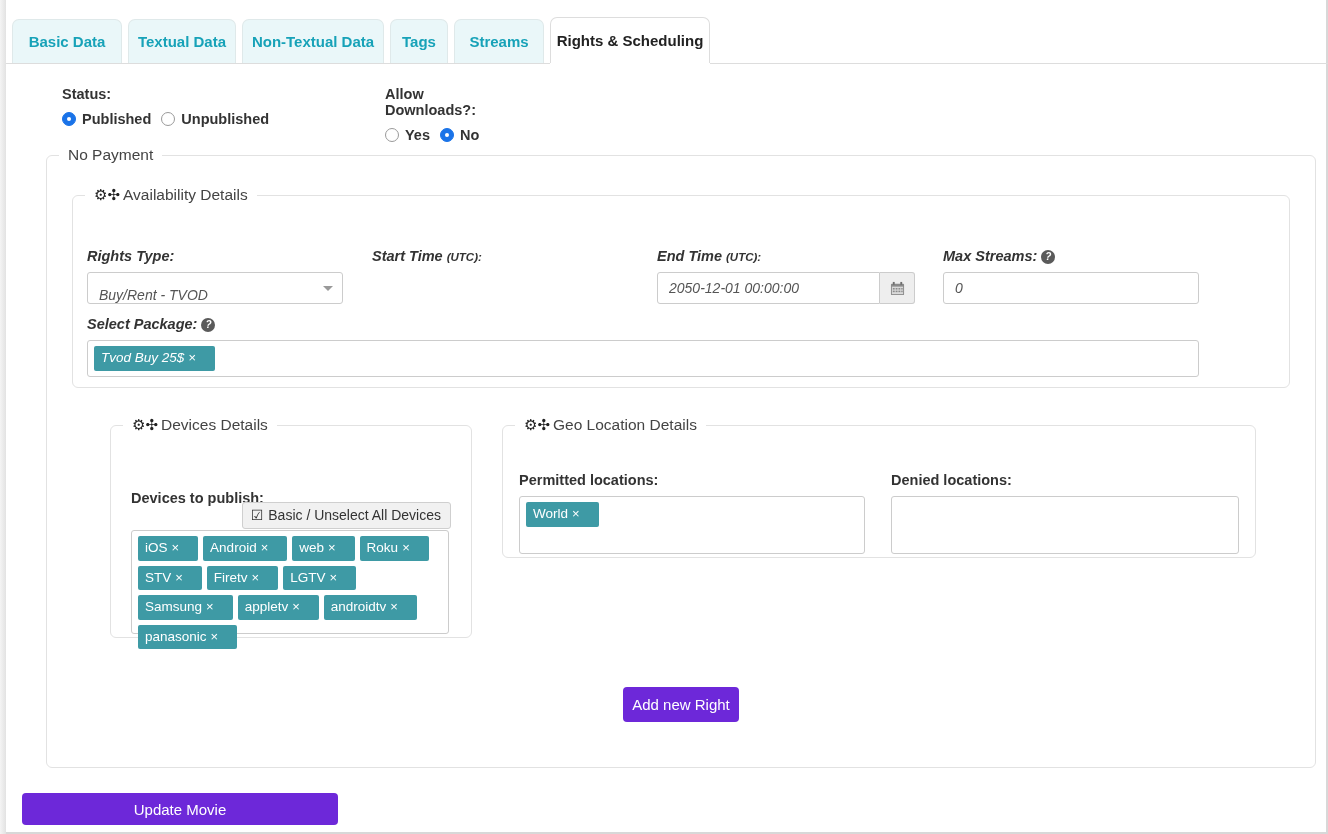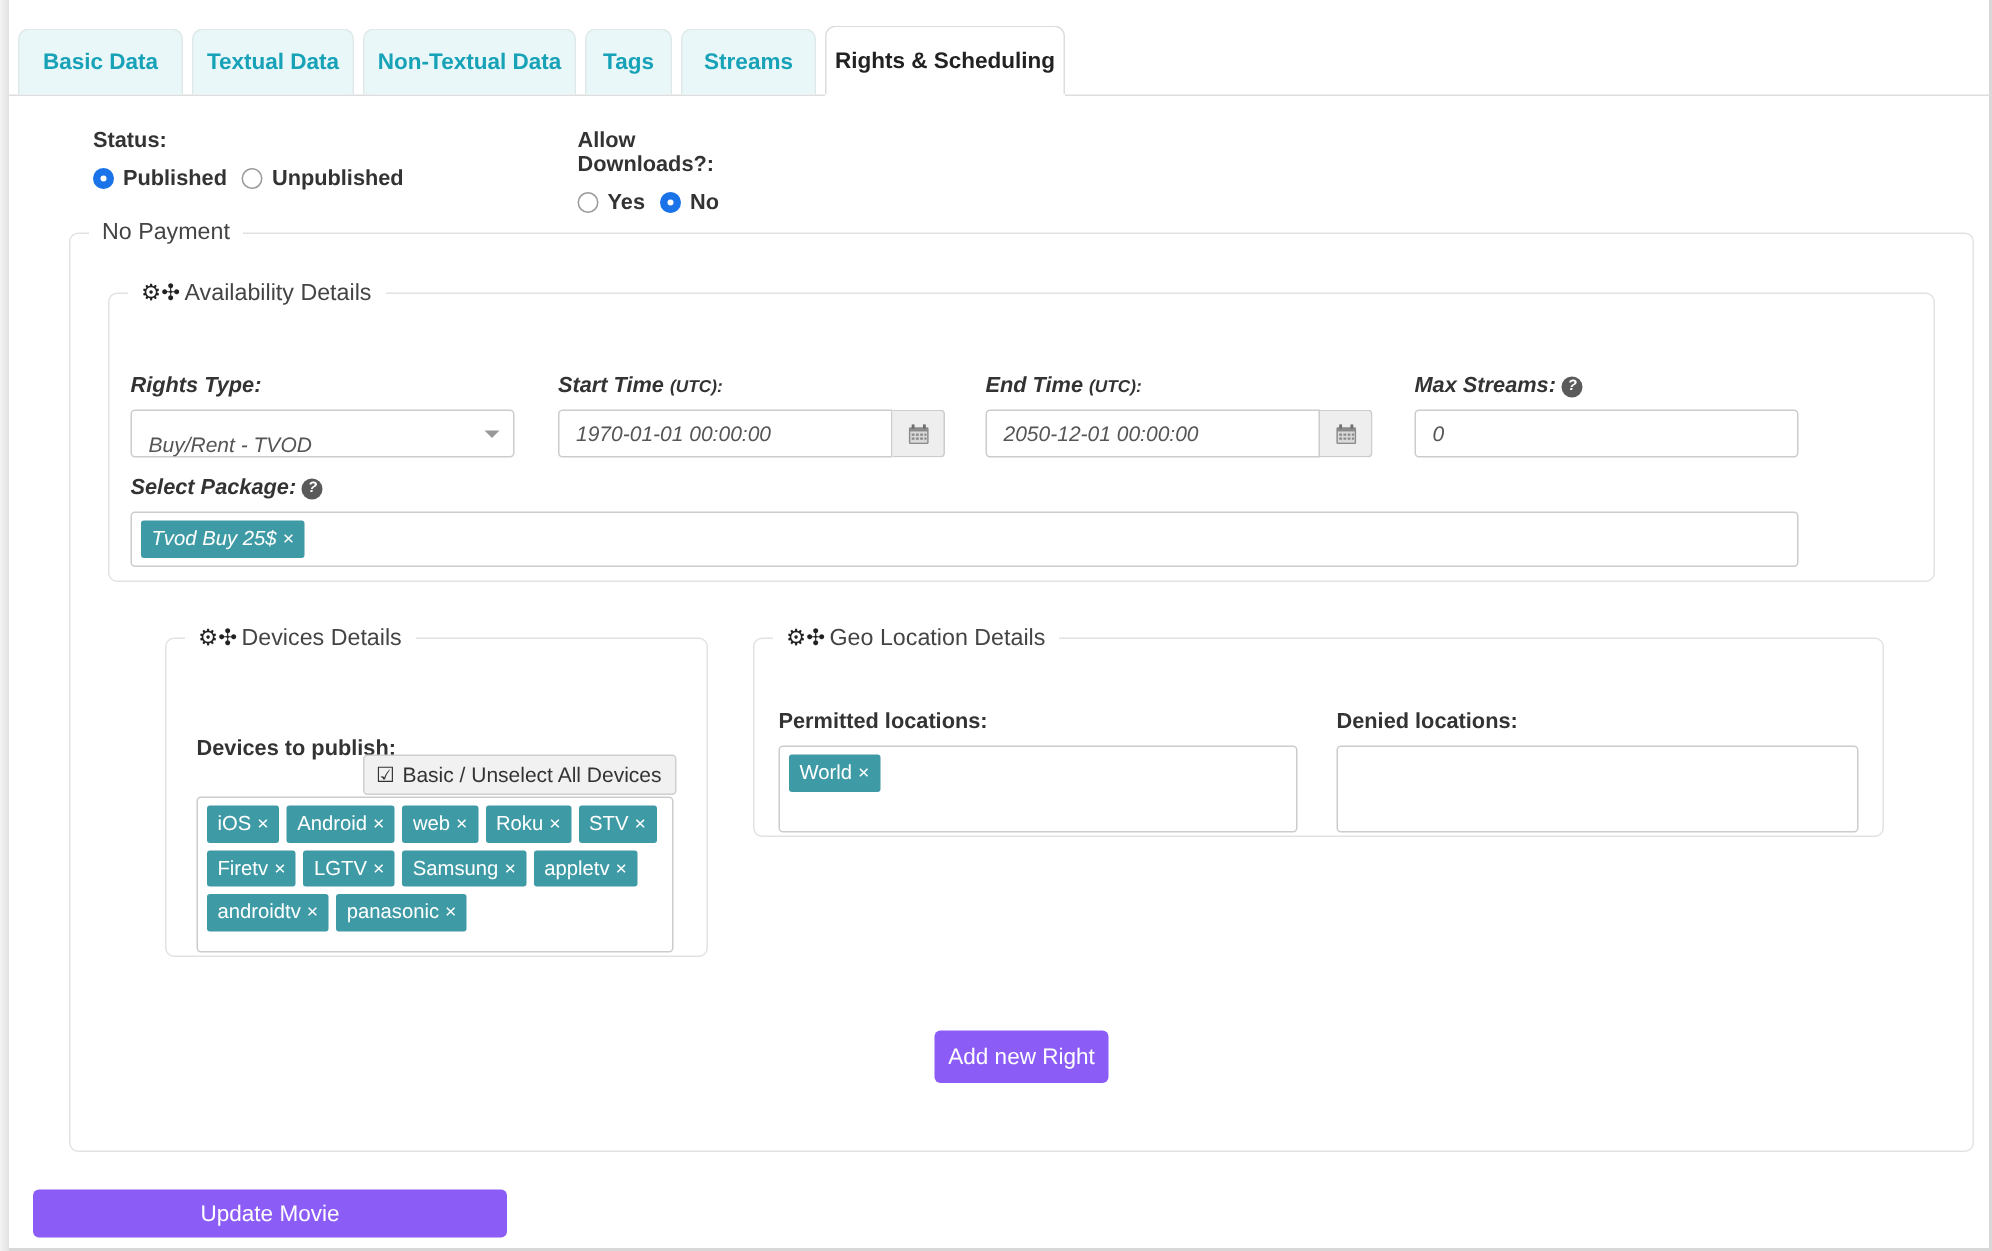--- a/index.html
+++ b/index.html
@@ -135,21 +135,21 @@
 
   
   .tagbox {
     border: 1px solid #cccccc; border-radius: 3px; background: #ffffff;
     padding: 5px 6px;
     display: flex; flex-wrap: wrap; align-content: flex-start; gap: 5px;
   }
   .tag {
     background: #3e9aa5; color: #ffffff;
     font-size: 13.5px; line-height: 1;
-    padding: 5px 7px 6px 7px; border-radius: 2px;
+    padding: 5px 19px 6px 7px; border-radius: 2px;
     display: inline-flex; align-items: center; gap: 4px;
     white-space: nowrap; cursor: default;
   }
   .tag .x { font-size: 13px; cursor: pointer; }
 
   
   .dev-label { position: absolute; left: 20px; top: 56px; }
   .selall {
     position: absolute; right: 20px; top: 68px;
     border: 1px solid #cfcfcf; border-radius: 3px;
@@ -161,21 +161,21 @@
   .dev-tagbox {
     position: absolute; left: 20px; top: 96px; width: 318px; height: 104px;
   }
 
   
   .geo-col { position: absolute; top: 38px; }
   .geo-box { height: 58px; }
 
   
   .btn-teal {
-    background: #8b5cf6; color: #ffffff; border: none; border-radius: 4px;
+    background: #6d28d9; color: #ffffff; border: none; border-radius: 4px;
     font-size: 15px; font-family: "Liberation Sans", sans-serif;
     cursor: pointer;
   }
   #add-right {
     position: absolute; left: 617px; top: 687px;
     width: 116px; height: 35px;
   }
   #update-movie {
     position: absolute; left: 16px; top: 793px;
     width: 316px; height: 32px;
@@ -248,41 +248,20 @@
     <div class="fld" style="left:14px; top:44px; width:256px;">
       <span class="flabel">Rights Type:</span>
       <div class="inp select">
         <span>Buy/Rent - TVOD</span>
         <span class="caret"></span>
       </div>
     </div>
 
     <div class="fld" style="left:299px; top:44px; width:258px;">
       <span class="flabel"><span>Start Time</span> <span class="sub">(UTC):</span></span>
-      <div class="inputgroup">
-        <div class="inp">1970-01-01 00:00:00</div>
-        <div class="addon">
-          <svg class="cal" width="15" height="15" viewBox="0 0 16 16">
-            <rect x="1" y="3" width="14" height="12" rx="1" fill="#8a8a8a"></rect>
-            <rect x="2" y="6" width="12" height="8" fill="#d9d9d9"></rect>
-            <rect x="3" y="1" width="2" height="3" fill="#6e6e6e"></rect>
-            <rect x="11" y="1" width="2" height="3" fill="#6e6e6e"></rect>
-            <g fill="#8a8a8a">
-              <rect x="3" y="7.5" width="2" height="1.6"></rect>
-                <rect x="6" y="7.5" width="2" height="1.6"></rect>
-              <rect x="9" y="7.5" width="2" height="1.6"></rect>
-                <rect x="12" y="7.5" width="1.5" height="1.6"></rect>
-              <rect x="3" y="10.3" width="2" height="1.6"></rect>
-                <rect x="6" y="10.3" width="2" height="1.6"></rect>
-              <rect x="9" y="10.3" width="2" height="1.6"></rect>
-                <rect x="12" y="10.3" width="1.5" height="1.6"></rect>
-            </g>
-          </svg>
-        </div>
-      </div>
     </div>
 
     <div class="fld" style="left:584px; top:44px; width:258px;">
       <span class="flabel"><span>End Time</span> <span class="sub">(UTC):</span></span>
       <div class="inputgroup">
         <div class="inp">2050-12-01 00:00:00</div>
         <div class="addon">
           <svg class="cal" width="15" height="15" viewBox="0 0 16 16">
             <rect x="1" y="3" width="14" height="12" rx="1" fill="#8a8a8a"></rect>
             <rect x="2" y="6" width="12" height="8" fill="#d9d9d9"></rect>

